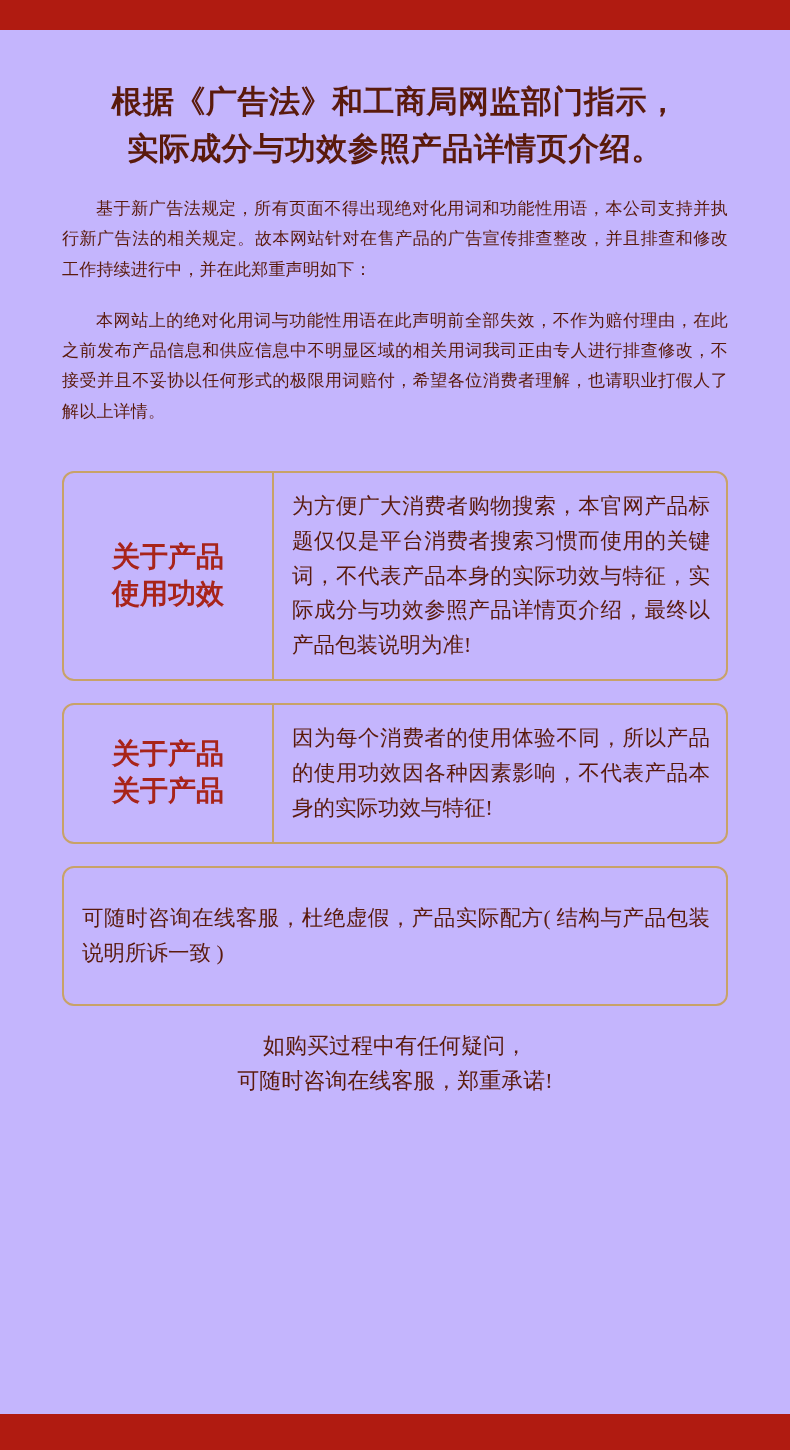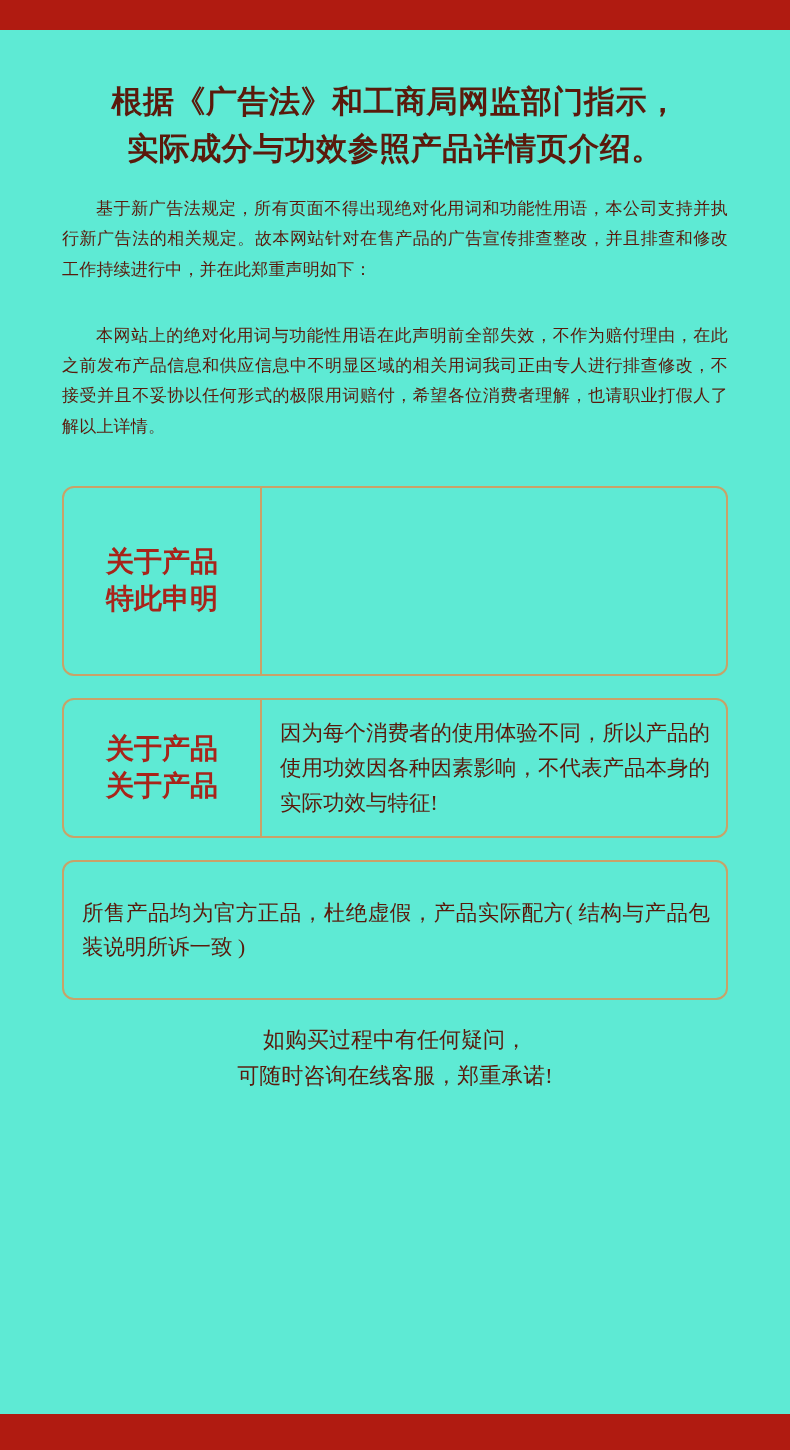--- a/index.html
+++ b/index.html
@@ -18,21 +18,21 @@
     width: 790px;
     height: 1450px;
     box-sizing: border-box;
     background: #b01b11;
     padding: 30px 0 36px 0;
   }
   .panel {
     position: relative;
     width: 790px;
     height: 1384px;
-    background: #5eead4;
+    background: #c4b5fd;
     box-sizing: border-box;
     padding: 48px 62px 0 62px;
   }
   .headline {
     color: #5a1a0c;
     font-weight: bold;
     font-size: 31px;
     line-height: 1.52;
     text-align: center;
     letter-spacing: 0.5px;
@@ -45,21 +45,21 @@
     color: #5a1a0c;
     font-size: 17px;
     line-height: 1.78;
     text-align: justify;
     text-align-last: left;
     text-indent: 2em;
     margin: 0;
     letter-spacing: 0.2px;
   }
   .para.p1 { margin-top: 22px; }
-  .para.p2 { margin-top: 36px; }
+  .para.p2 { margin-top: 21px; }
 
   .cards {
     margin-top: 44px;
   }
   .card {
     border: 2px solid #c8a268;
     border-radius: 12px;
     display: flex;
     align-items: stretch;
     margin-bottom: 22px;
@@ -69,21 +69,21 @@
   .card .label {
     flex: 0 0 160px;
     display: flex;
     flex-direction: column;
     align-items: center;
     justify-content: center;
     color: #a8241a;
     font-weight: bold;
     font-size: 28px;
     line-height: 1.32;
-    padding: 14px 18px;
+    padding: 14px 24px;
     border-right: 2px solid #c8a268;
     text-align: left;
   }
   .card .body {
     flex: 1 1 auto;
     color: #5a1a0c;
     font-size: 21.5px;
     line-height: 1.62;
     padding: 16px 16px 16px 18px;
     text-align: justify;
@@ -116,34 +116,35 @@
     </h1>
 
     <p class="para p1">基于新广告法规定，所有页面不得出现绝对化用词和功能性用语，本公司支持并执行新广告法的相关规定。故本网站针对在售产品的广告宣传排查整改，并且排查和修改工作持续进行中，并在此郑重声明如下：</p>
     <p class="para p2">本网站上的绝对化用词与功能性用语在此声明前全部失效，不作为赔付理由，在此之前发布产品信息和供应信息中不明显区域的相关用词我司正由专人进行排查修改，不接受并且不妥协以任何形式的极限用词赔付，希望各位消费者理解，也请职业打假人了解以上详情。</p>
 
     <div class="cards">
 
       <div class="card c1">
         <div class="label">
           <span>关于产品</span>
-          <span>特此申明</span>
+          <span>使用功效</span>
         </div>
+        <div class="body">为方便广大消费者购物搜索，本官网产品标题仅仅是平台消费者搜索习惯而使用的关键词，不代表产品本身的实际功效与特征，实际成分与功效参照产品详情页介绍，最终以产品包装说明为准!</div>
       </div>
 
       <div class="card c2">
         <div class="label">
           <span>关于产品</span>
           <span>关于产品</span>
         </div>
         <div class="body">因为每个消费者的使用体验不同，所以产品的使用功效因各种因素影响，不代表产品本身的实际功效与特征!</div>
       </div>
 
       <div class="card c3">
-        <div class="body">所售产品均为官方正品，杜绝虚假，产品实际配方( 结构与产品包装说明所诉一致 )</div>
+        <div class="body">可随时咨询在线客服，杜绝虚假，产品实际配方( 结构与产品包装说明所诉一致 )</div>
       </div>
 
     </div>
 
     <div class="footer">
       <span class="f1">如购买过程中有任何疑问，</span>
       <span class="f2">可随时咨询在线客服，郑重承诺!</span>
     </div>
 
   </div>

